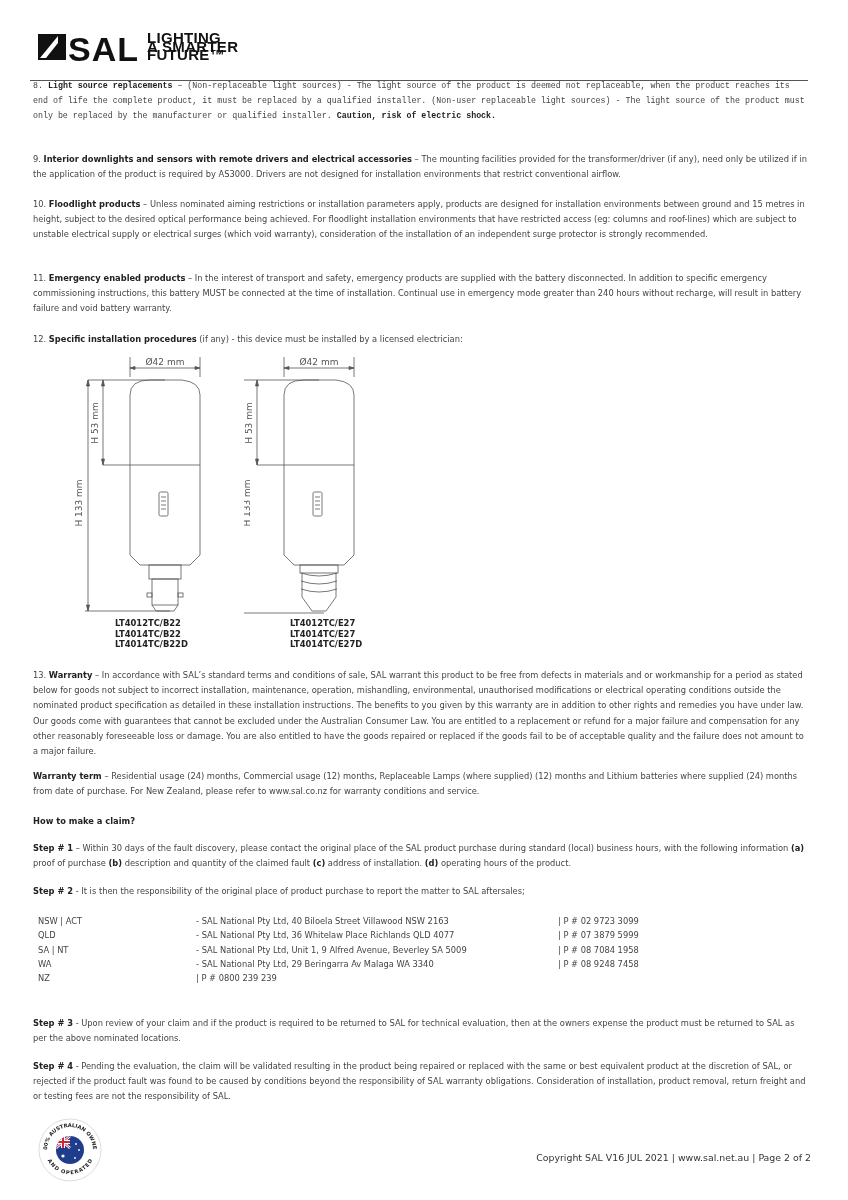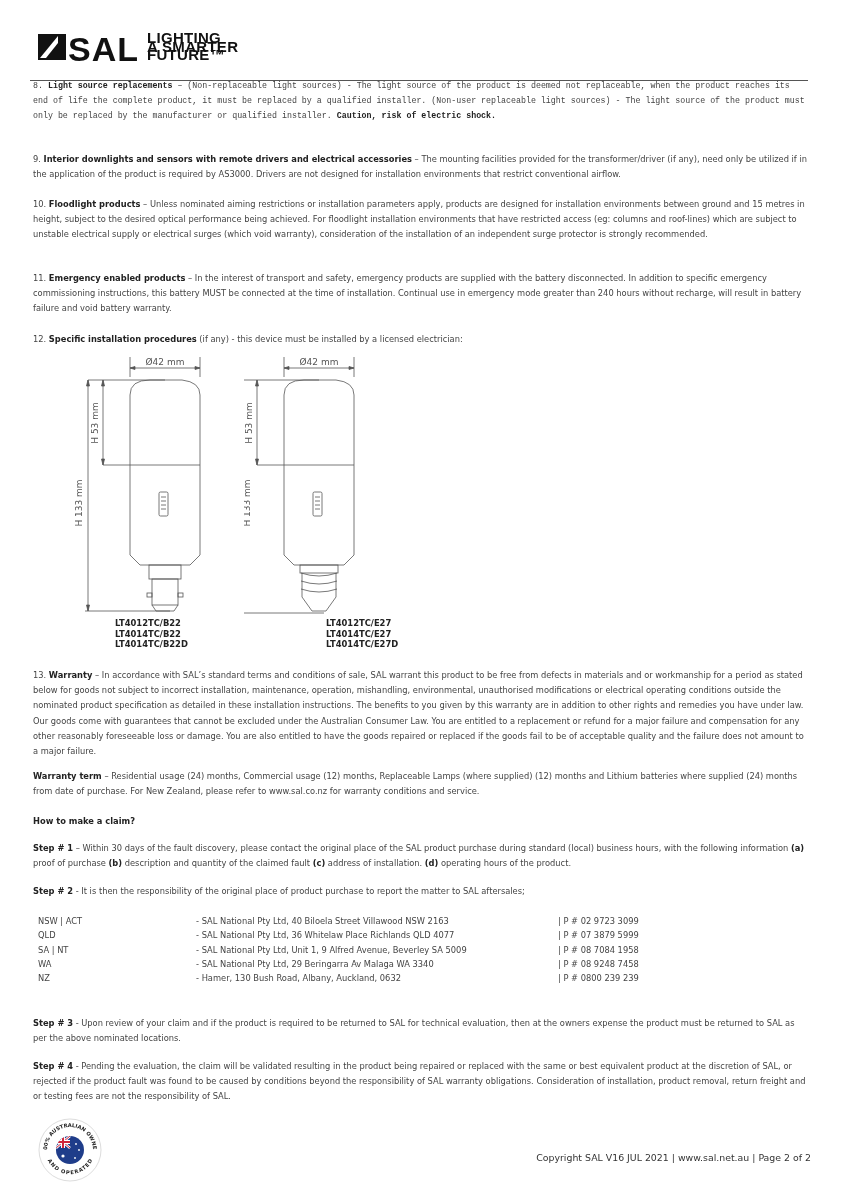--- a/index.html
+++ b/index.html
@@ -139,21 +139,21 @@
       <path d="M57,234 Q75,240 93,234"></path>
       <line x1="58" y1="218" x2="58" y2="242"></line>
       <line x1="92" y1="218" x2="92" y2="242"></line>
       <path d="M58,242 L68,256 L82,256 L92,242"></path>
     </g>
     <text x="6" y="148" font-size="9" fill="#555" transform="rotate(-90 6 148)" font-family="DejaVu Sans, sans-serif" text-anchor="middle">H 133 mm</text>
     <text x="8" y="68" font-size="9" fill="#555" transform="rotate(-90 8 68)" font-family="DejaVu Sans, sans-serif" text-anchor="middle">H 53 mm</text>
     <text x="75" y="10" font-size="9" fill="#555" font-family="DejaVu Sans, sans-serif" text-anchor="middle">Ø42 mm</text>
   </svg>
 </div>
-<div class="models" style="left:290px; top:618px;margin-left:36px;">
+<div class="models" style="left:290px; top:618px;">
   <div>LT4012TC/E27</div>
   <div>LT4014TC/E27</div>
   <div>LT4014TC/E27D</div>
 </div>
 
 <p class="content para" style="top:668px;">
   <span>13.</span>
   <b>Warranty</b><span> – In accordance with SAL’s standard terms and conditions of sale, SAL warrant this product to be free from defects in materials and or workmanship for a period as stated below for goods not subject to incorrect installation, maintenance, operation, mishandling, environmental, unauthorised modifications or electrical operating conditions outside the nominated product specification as detailed in these installation instructions. The benefits to you given by this warranty are in addition to other rights and remedies you have under law. Our goods come with guarantees that cannot be excluded under the Australian Consumer Law. You are entitled to a replacement or refund for a major failure and compensation for any other reasonably foreseeable loss or damage. You are also entitled to have the goods repaired or replaced if the goods fail to be of acceptable quality and the failure does not amount to a major failure.</span>
 </p>
 
@@ -189,21 +189,20 @@
       <span class="c-addr">- SAL National Pty Ltd, Unit 1, 9 Alfred Avenue, Beverley SA 5009</span>
       <span class="c-phone">|  P # 08 7084 1958</span>
     </div>
   <div class="crow">
       <span class="c-region">WA</span>
       <span class="c-addr">- SAL National Pty Ltd, 29 Beringarra Av Malaga WA 3340</span>
       <span class="c-phone">|  P # 08 9248 7458</span>
     </div>
   <div class="crow">
       <span class="c-region">NZ</span>
-      <span class="c-addr">- Hamer, 130 Bush Road, Albany, Auckland, 0632</span>
       <span class="c-phone">|  P # 0800 239 239</span>
     </div>
 </div>
 
 <p class="content para" style="top:1016px;">
   <b>Step # 3</b><span> - Upon review of your claim and if the product is required to be returned to SAL for technical evaluation, then at the owners expense the product must be returned to SAL as per the above nominated locations.</span>
 </p>
 
 <p class="content para" style="top:1059px;">
   <b>Step # 4</b><span> - Pending the evaluation, the claim will be validated resulting in the product being repaired or replaced with the same or best equivalent product at the discretion of SAL, or rejected if the product fault was found to be caused by conditions beyond the responsibility of SAL warranty obligations.  Consideration of installation, product removal, return freight and or testing fees are not the responsibility of SAL.</span>

